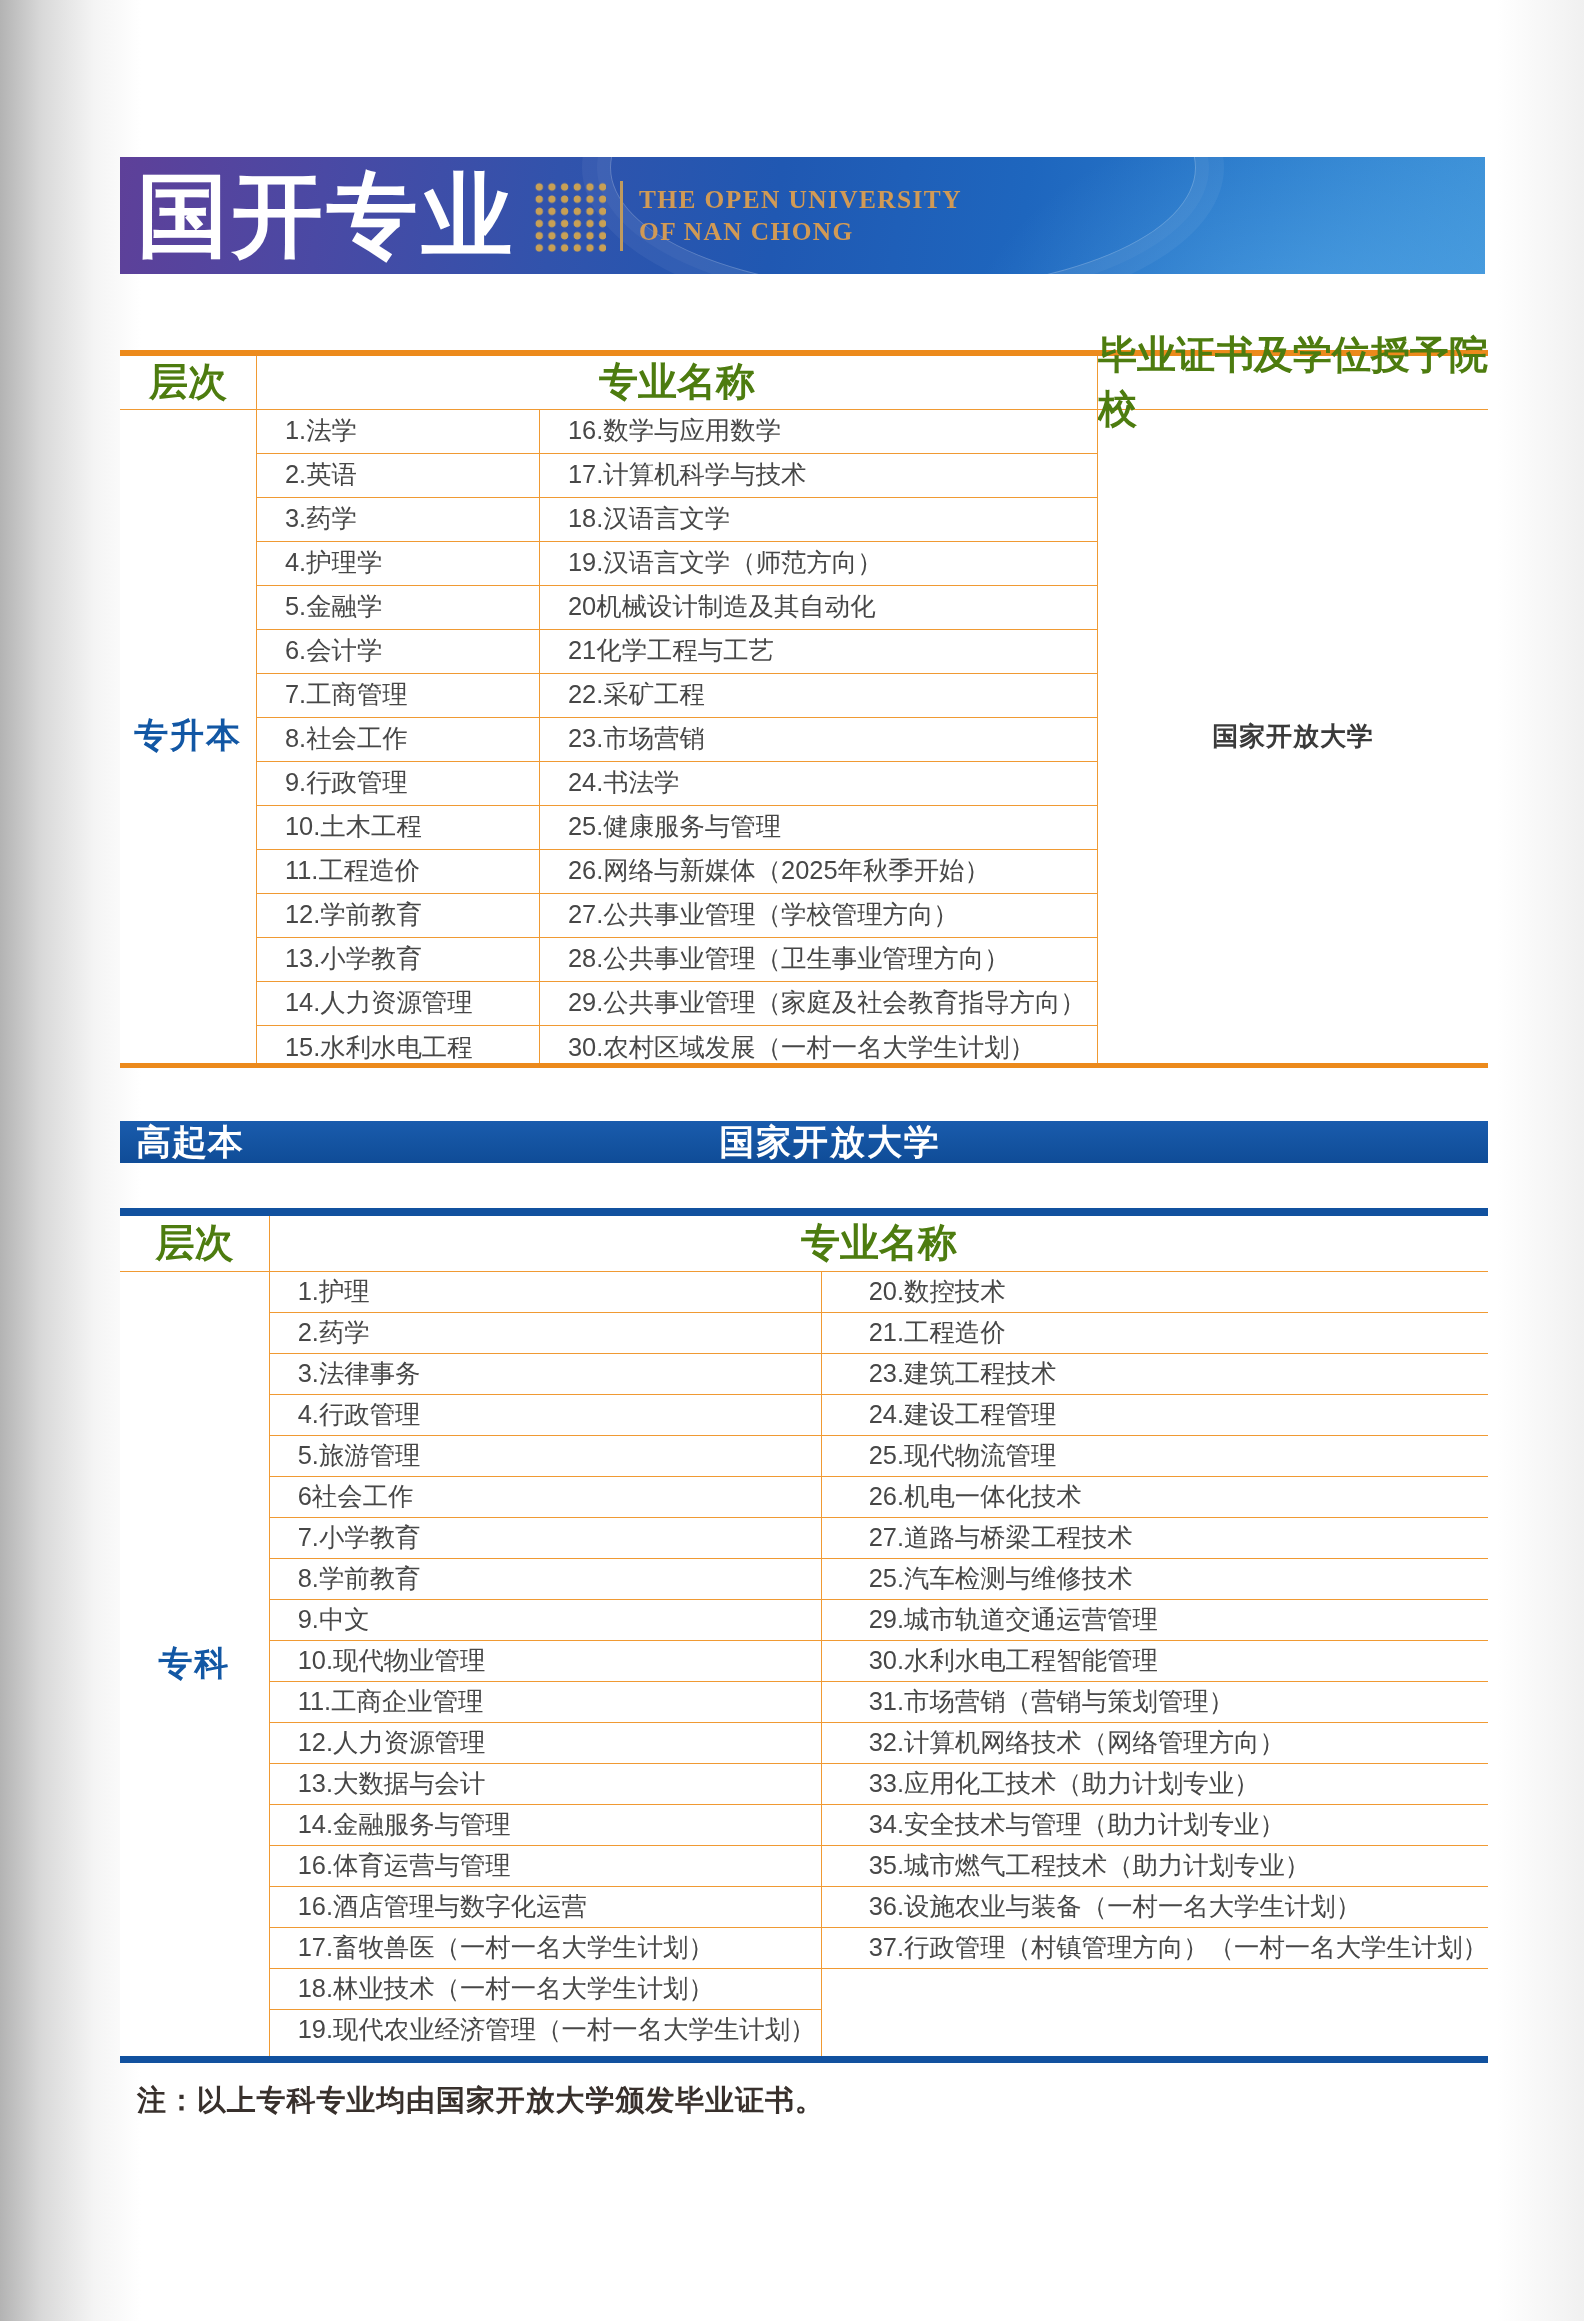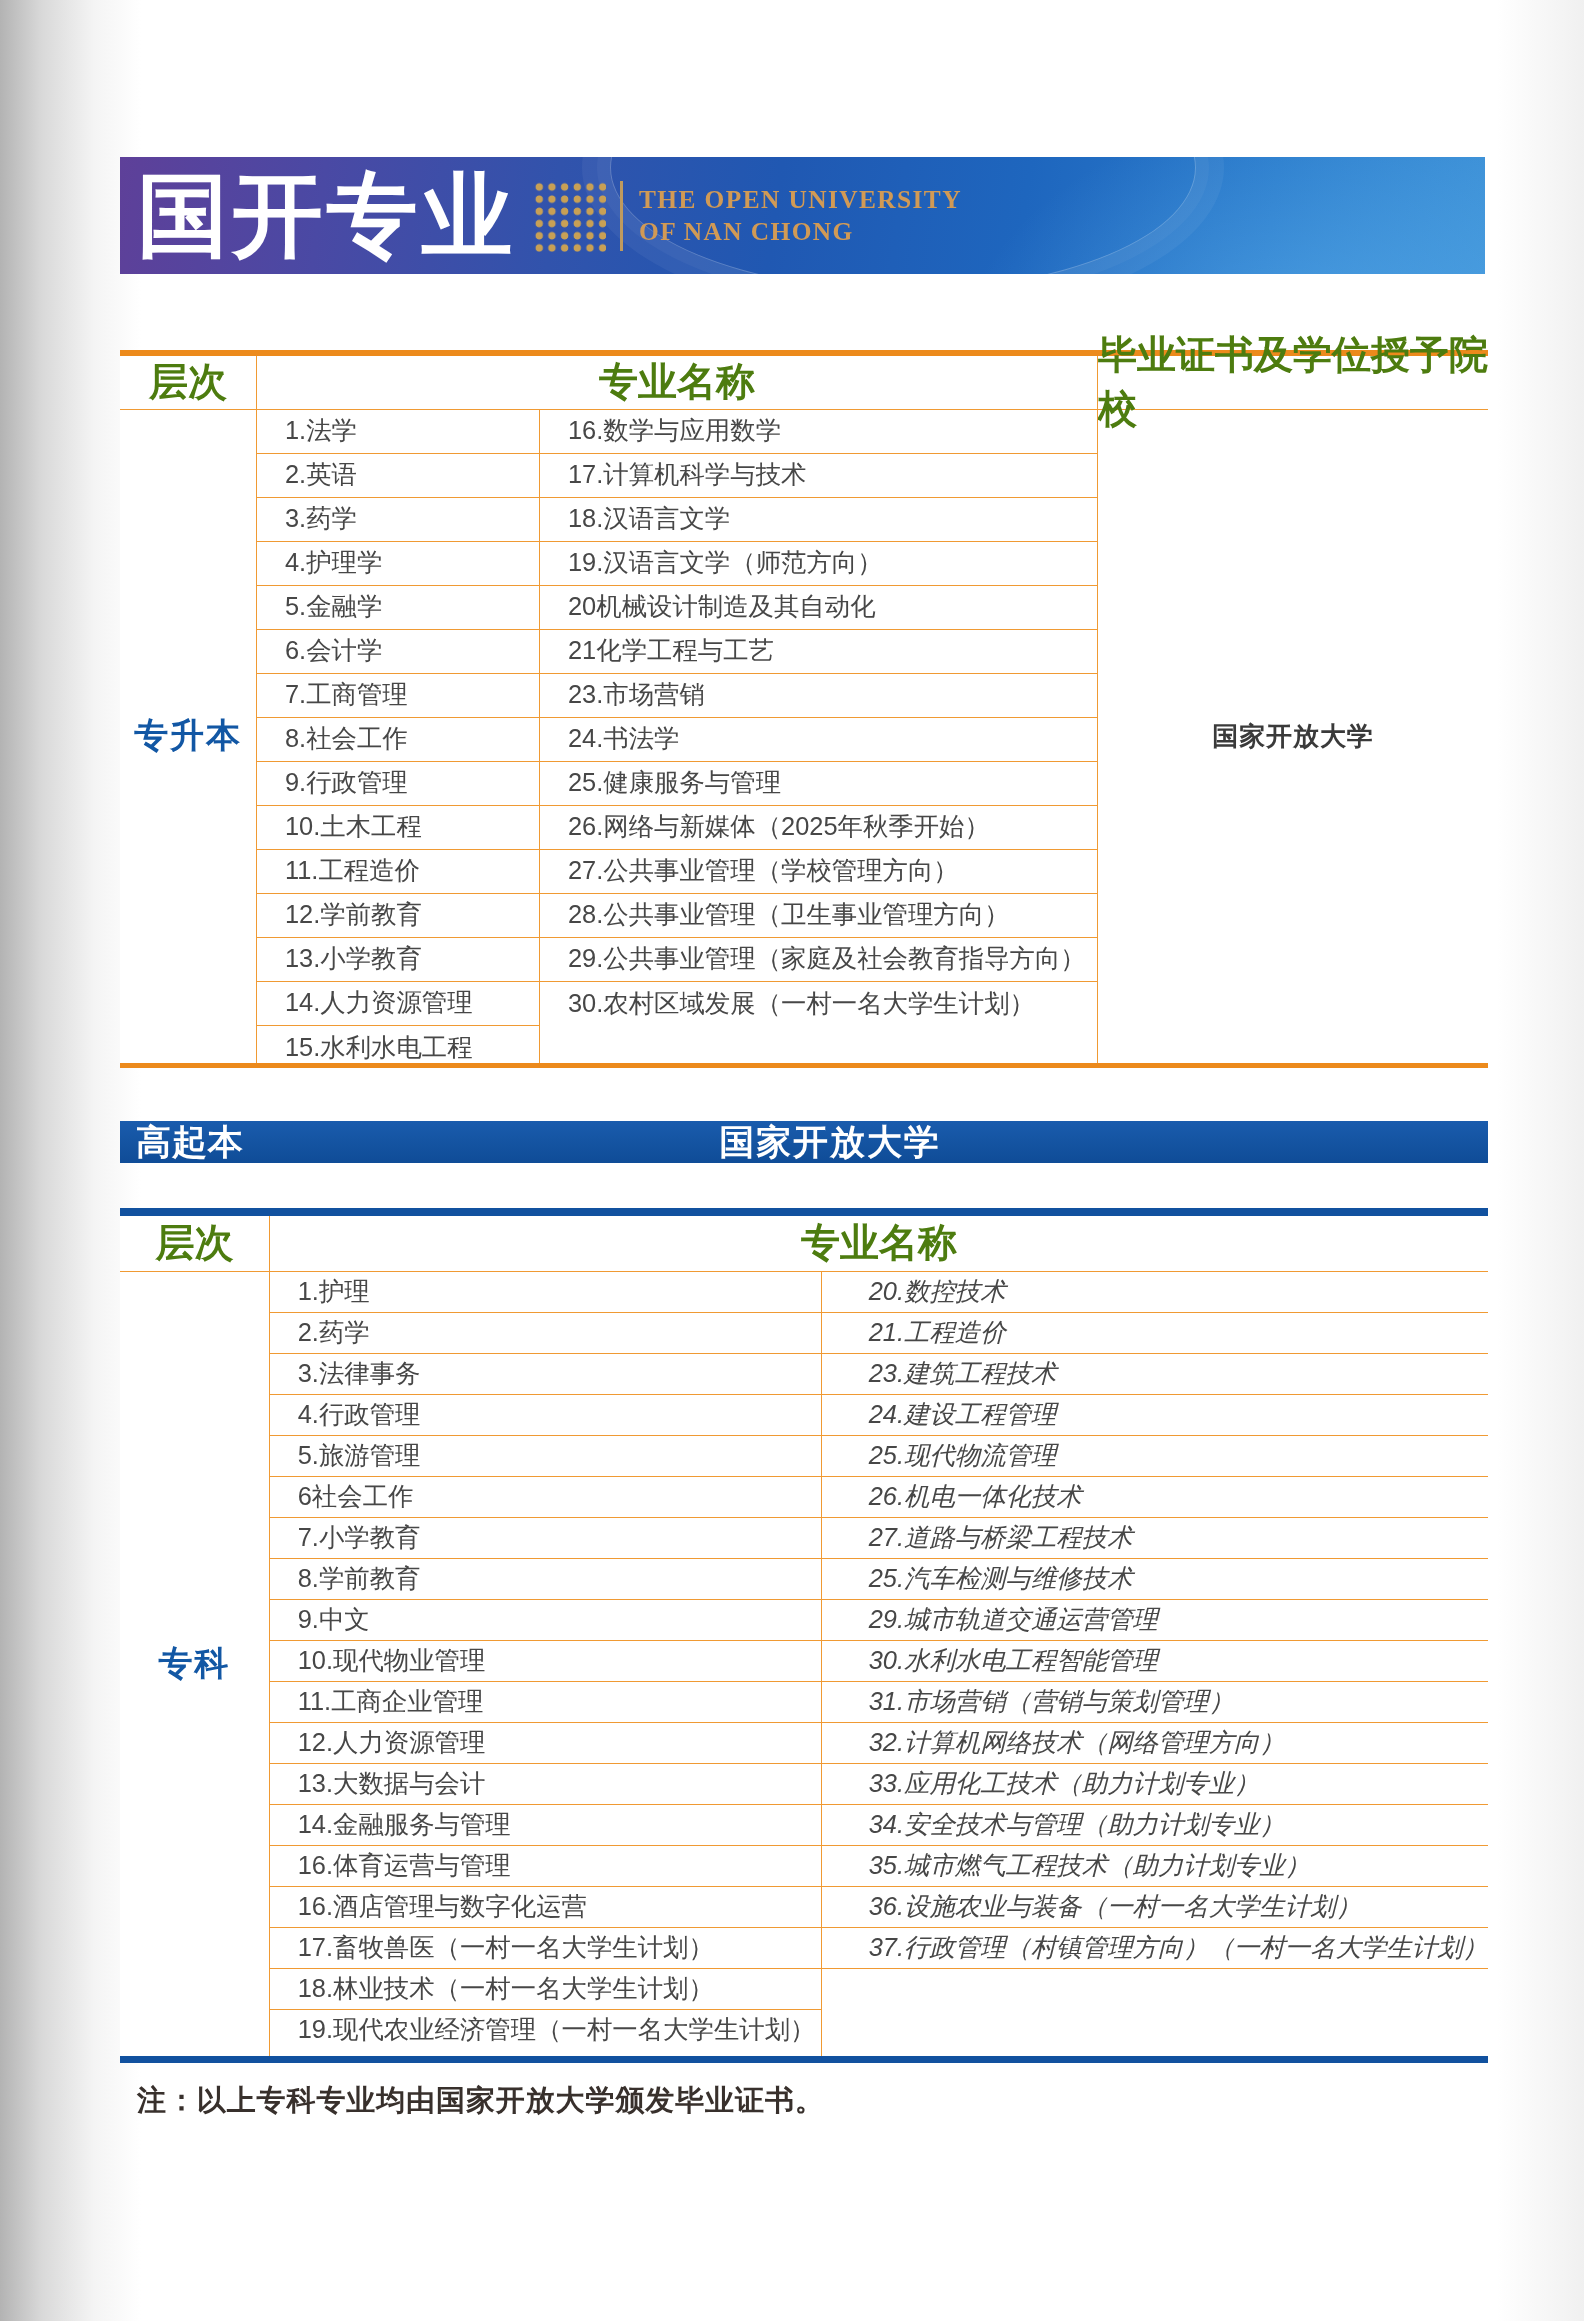--- a/index.html
+++ b/index.html
@@ -94,21 +94,21 @@
   
   .t2 { top: 1208px; }
   .t2 .hdr { height: 56px; border-bottom: 1.9px solid #f09a33; }
   .t2 .h-level { width: 150px; border-right: 1.9px solid #f09a33; }
   .t2 .h-major { flex: 1; }
   .t2 .body { display: flex; height: 784px; background: #ffffff; }
   .t2 .b-level { width: 150px; border-right: 1.9px solid #f09a33; }
   .t2 .colA { width: 553px; border-right: 1.9px solid #f09a33; display:flex; flex-direction:column; }
   .t2 .colB { flex: 1; display:flex; flex-direction:column; }
   .t2 .row { flex: 0 0 41px; }
-  .t2 .colB .row { padding-left: 47px; font-style: italic; }
+  .t2 .colB .row { padding-left: 47px; }
 
   
   .note {
     position:absolute; left:137px; top:2081px;
     font-size:29px; font-weight:700; color:#38302c; letter-spacing:0.9px;
   }
 </style>
 </head>
 <body>
 
@@ -150,20 +150,21 @@
           <div class="row">14.人力资源管理</div>
           <div class="row">15.水利水电工程</div>
         </div>
       <div class="colB col">
           <div class="row">16.数学与应用数学</div>
           <div class="row">17.计算机科学与技术</div>
           <div class="row">18.汉语言文学</div>
           <div class="row">19.汉语言文学（师范方向）</div>
           <div class="row">20机械设计制造及其自动化</div>
           <div class="row">21化学工程与工艺</div>
+          <div class="row">22.采矿工程</div>
           <div class="row">23.市场营销</div>
           <div class="row">24.书法学</div>
           <div class="row">25.健康服务与管理</div>
           <div class="row">26.网络与新媒体（2025年秋季开始）</div>
           <div class="row">27.公共事业管理（学校管理方向）</div>
           <div class="row">28.公共事业管理（卫生事业管理方向）</div>
           <div class="row">29.公共事业管理（家庭及社会教育指导方向）</div>
           <div class="row">30.农村区域发展（一村一名大学生计划）</div>
         </div>
       <div class="b-inst">国家开放大学</div>

